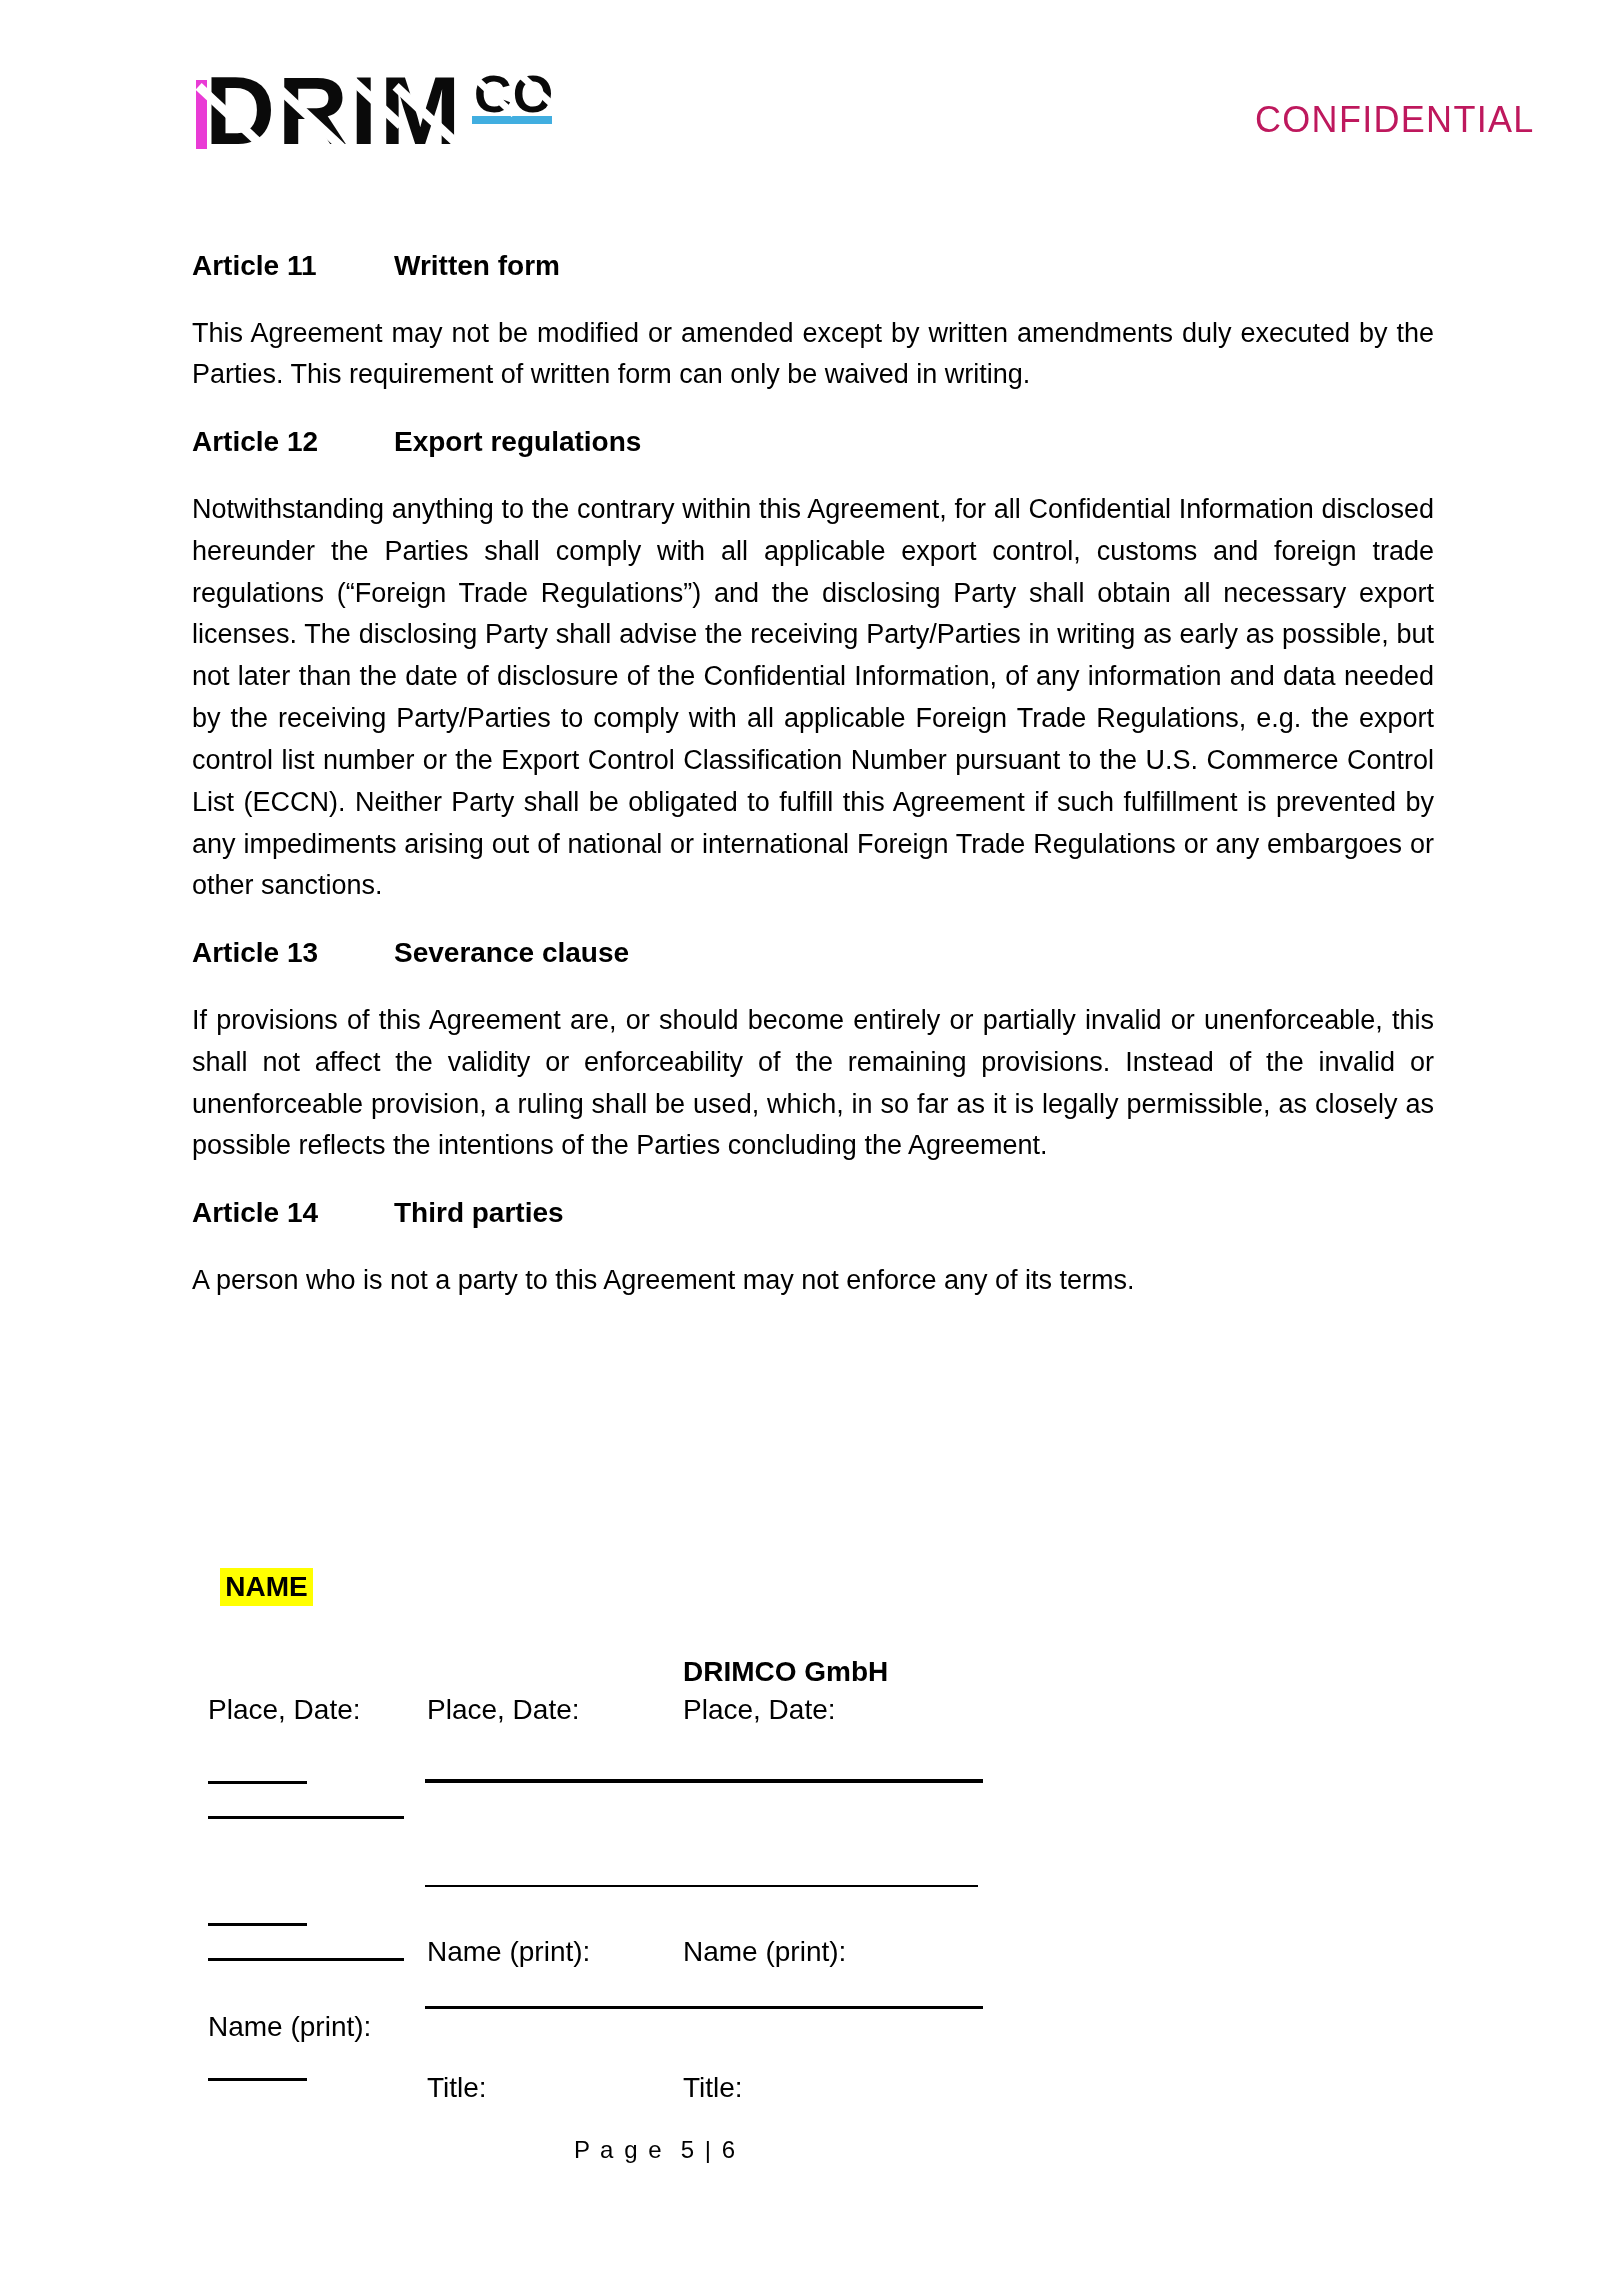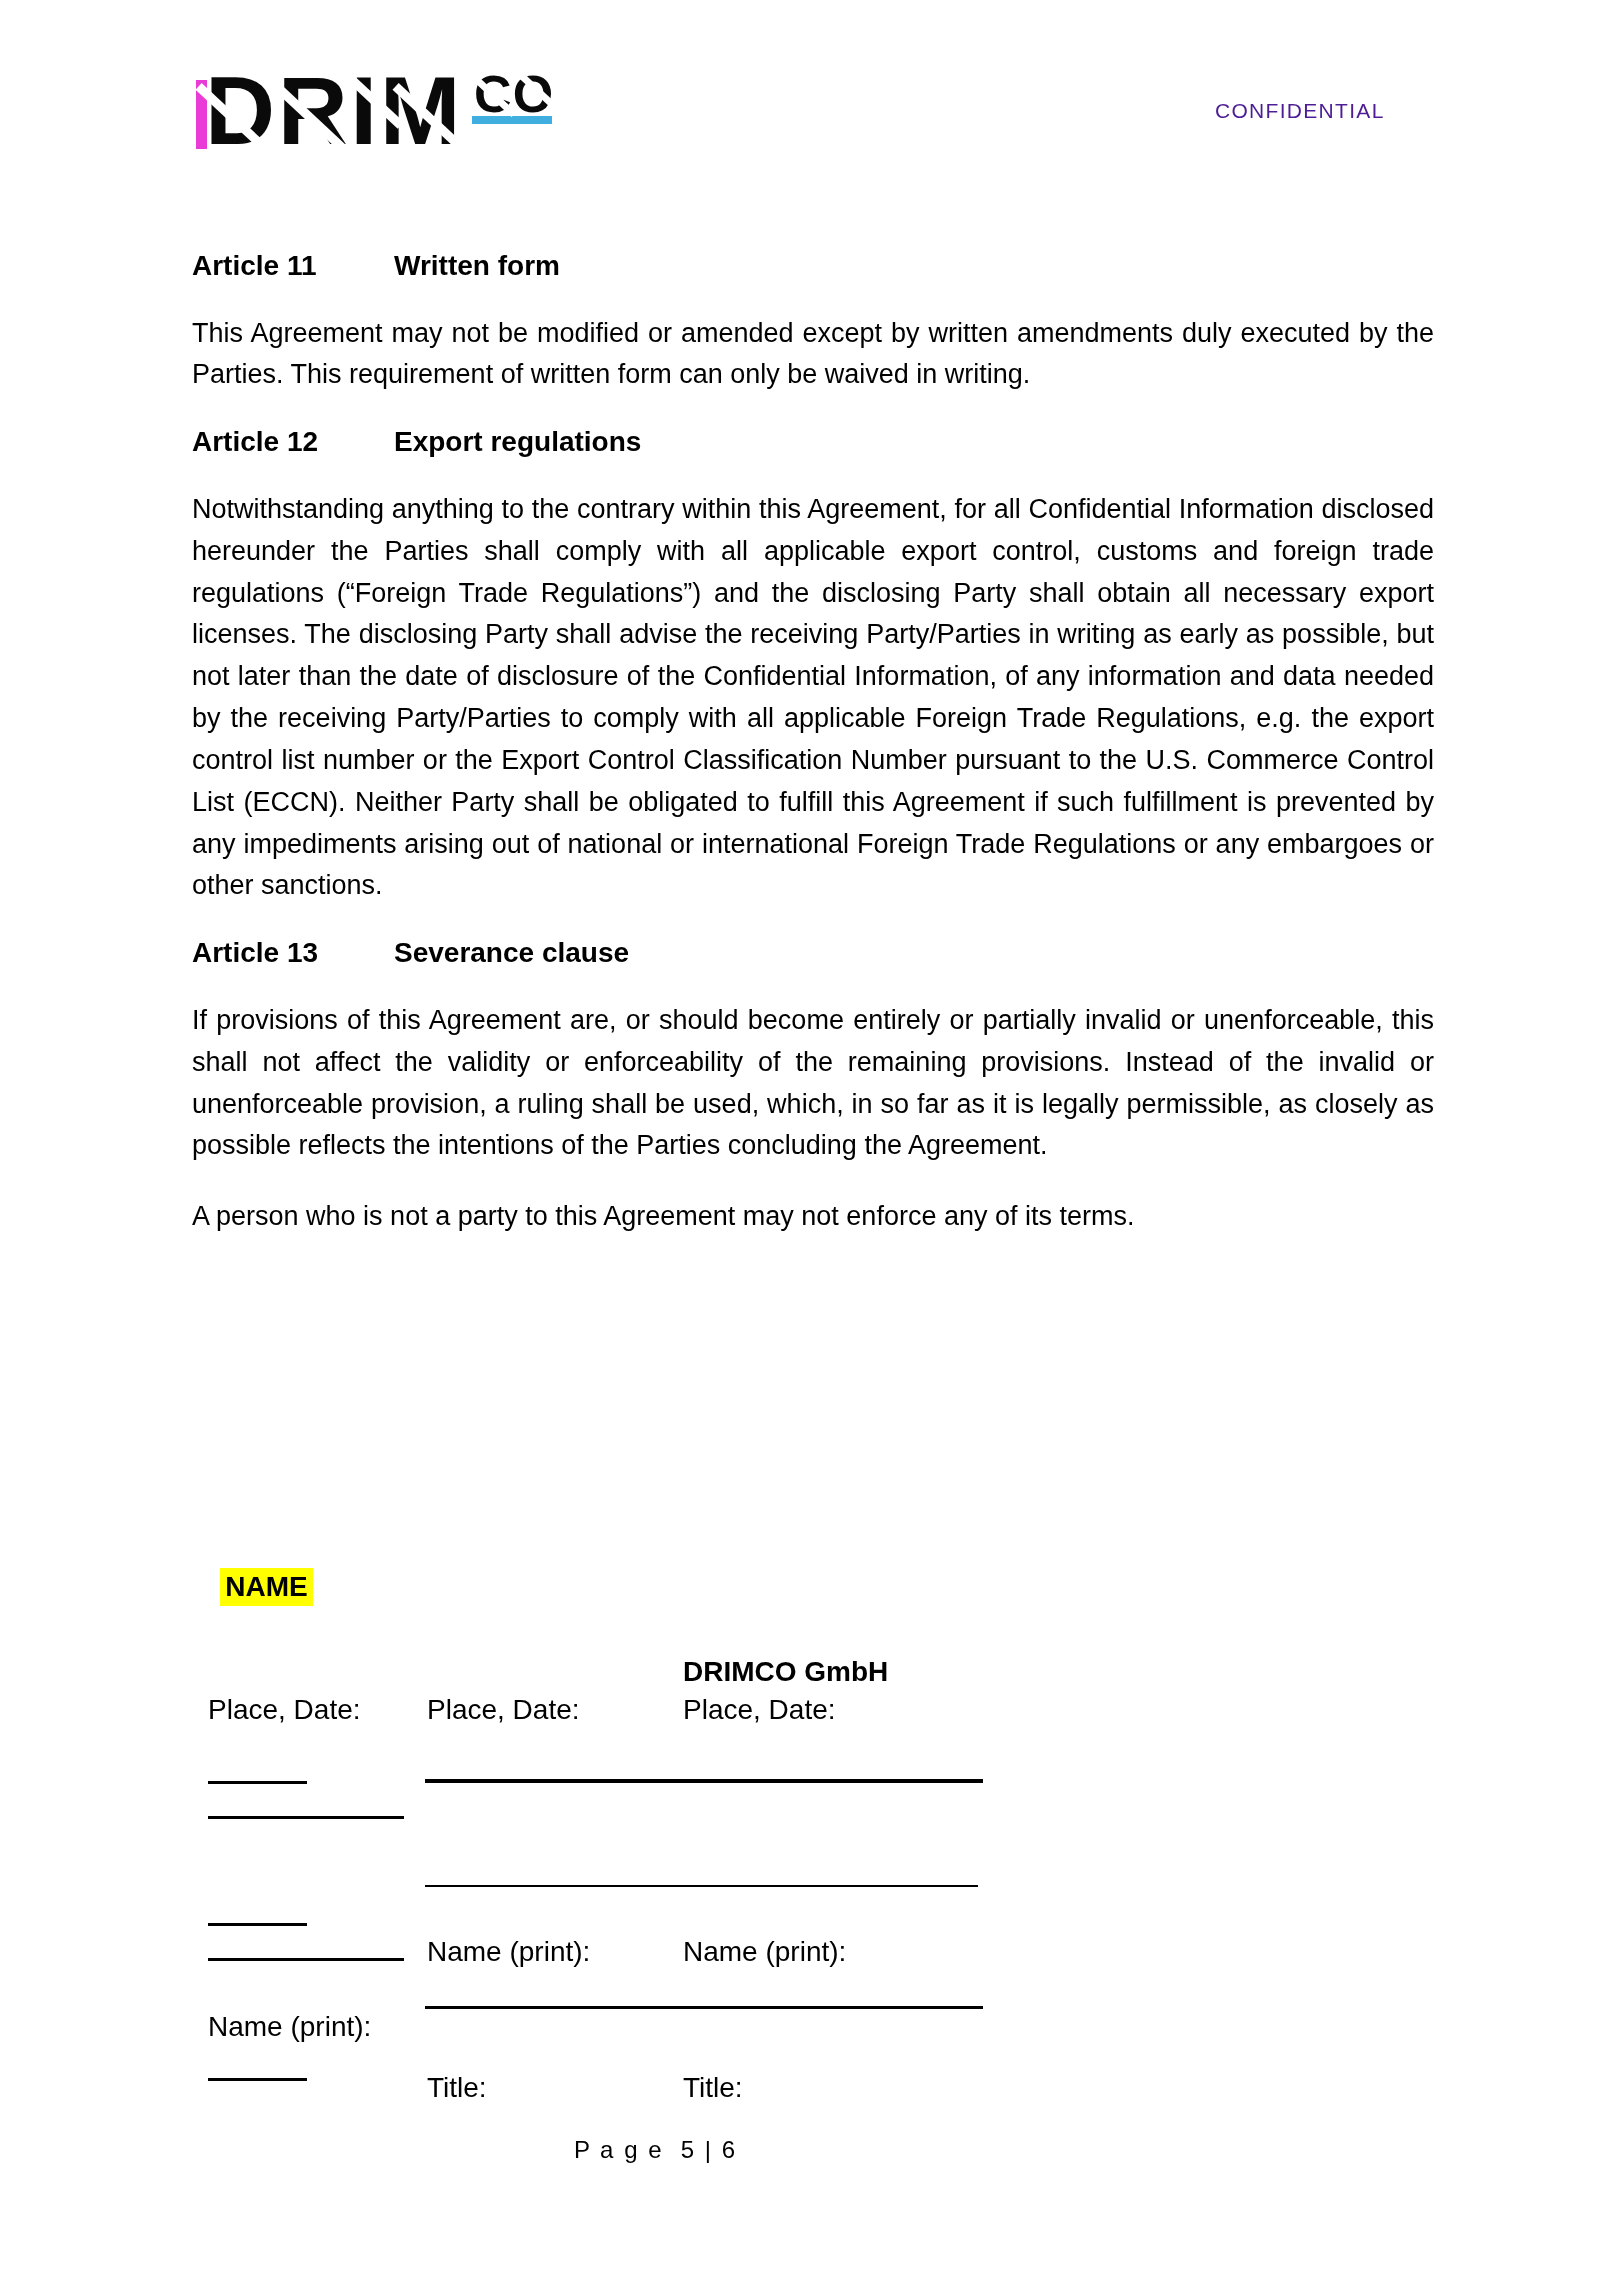--- a/index.html
+++ b/index.html
@@ -22,22 +22,22 @@
     color:#0a0a0a;
   }
   .logo-co{
     position:absolute;left:474px;top:68px;
     font-size:52px;font-weight:bold;line-height:1;letter-spacing:1.3px;
     color:#0a0a0a;
   }
   .logo-underline{position:absolute;left:472px;top:116px;width:80px;height:7.9px;background:#41AEE0;}
   .slash{position:absolute;width:8.5px;background:#ffffff;transform:rotate(-47deg);display:block;}
   .confidential{
-    position:absolute;left:1215px;top:99px;
-    font-size:21px;letter-spacing:1.3px;color:#4c1d95;
+    position:absolute;left:1255px;top:99px;
+    font-size:36px;letter-spacing:1.3px;color:#be185d;
   }
 
   
   .content{position:absolute;left:192px;top:242px;width:1242px;}
   .article-head{font-size:28px;font-weight:bold;line-height:1.2;margin:23.6px 0 30px 0;}
   .article:first-child .article-head{margin-top:7px;}
   .art-num{display:inline-block;width:202px;}
   .art-body,.closing-para{
     font-size:27px;line-height:1.55;text-align:justify;
     margin:8px 0 29px 0;
@@ -92,20 +92,23 @@
     </div>
 
     <div class="article">
       <div class="article-head">
         <span class="art-num">Article 13</span><span class="art-title">Severance clause</span>
       </div>
       <p class="art-body">If provisions of this Agreement are, or should become entirely or partially invalid or unenforceable, this shall not affect the validity or enforceability of the remaining provisions. Instead of the invalid or unenforceable provision, a ruling shall be used, which, in so far as it is legally permissible, as closely as possible reflects the intentions of the Parties concluding the Agreement.</p>
     </div>
 
     <div class="article">
+      <div class="article-head">
+        <span class="art-num">Article 14</span><span class="art-title">Third parties</span>
+      </div>
       <p class="art-body single-line">A person who is not a party to this Agreement may not enforce any of its terms.</p>
     </div>
 
   </div>
 
   <span class="sig-label sig-bold name-highlight" style="left:220px;top:1568px;">NAME</span>
   <span class="sig-label sig-bold" style="left:683px;top:1654px;">DRIMCO GmbH</span>
 
   <span class="sig-label" style="left:208px;top:1692px;">Place, Date:</span>
   <span class="sig-label" style="left:427px;top:1692px;">Place, Date:</span>

